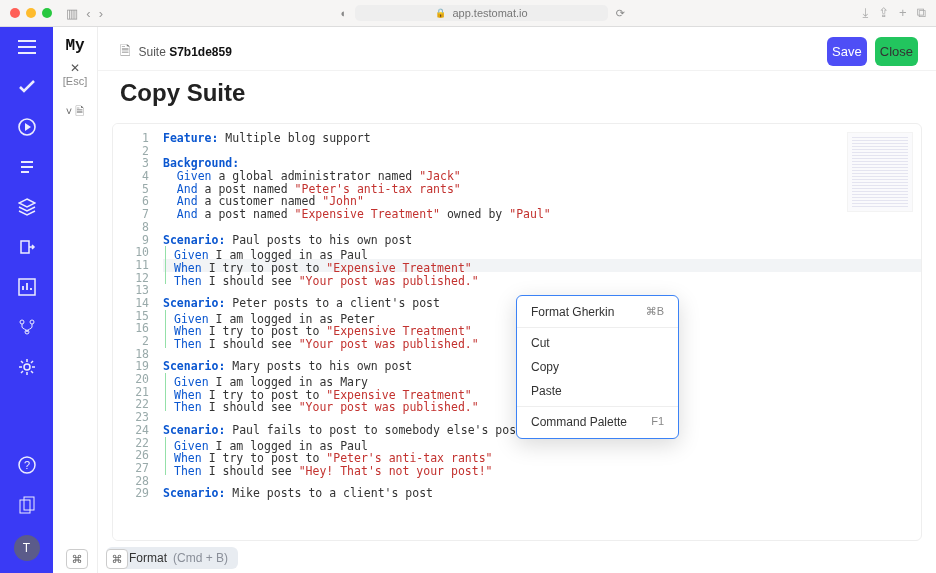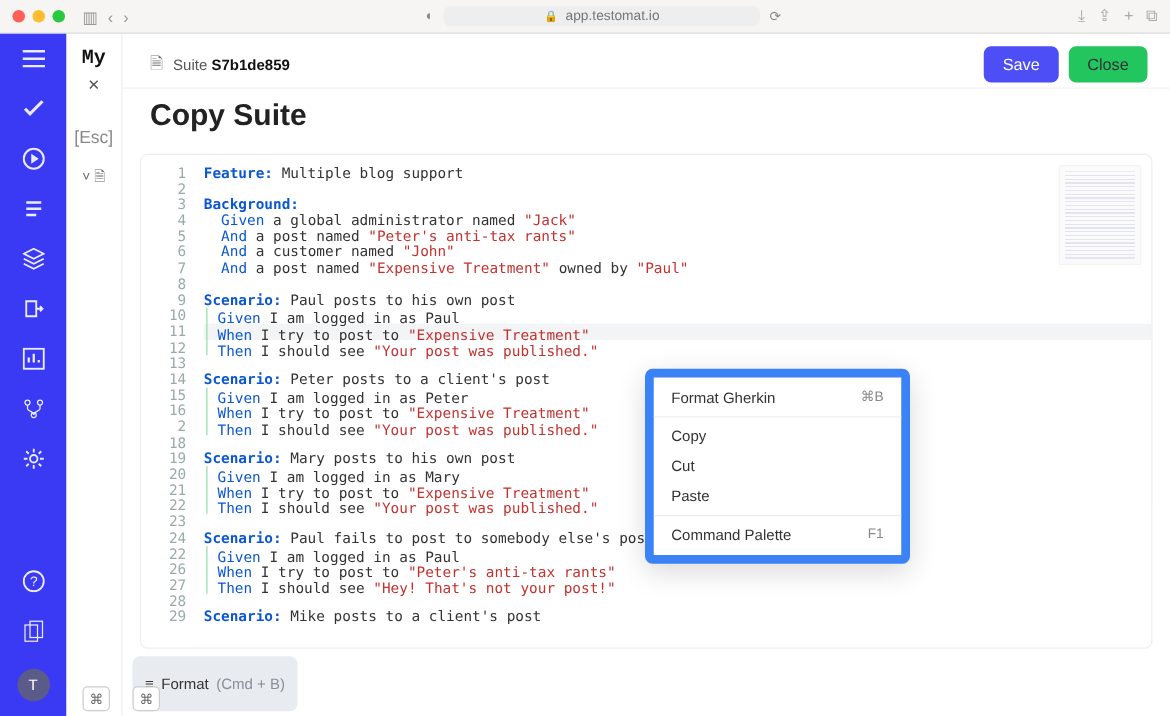--- a/index.html
+++ b/index.html
@@ -16,55 +16,55 @@
 
 
 .app { display:flex; height: calc(573px - 27px); }
 .sidebar { width: 53px; background: #3a3af5; display:flex; flex-direction:column; align-items:center; padding-top:10px; gap:20px; color:#fff; }
 .sidebar .ic { width:20px; height:20px; display:flex; align-items:center; justify-content:center; opacity:.9; cursor:pointer;}
 .sidebar .spacer { flex:1; }
 .sidebar .avatar { width:26px; height:26px; border-radius:50%; background:#5b5b8a; color:#fff; display:flex; align-items:center; justify-content:center; font-size:12px; margin-bottom:12px;}
 
 .narrow { width:45px; border-right:1px solid #eee; padding-top:10px; text-align:center;}
 .narrow .my { font-weight:800; font-size:16px; color:#111;font-family:Liberation Mono, monospace;}
-.narrow .esc { margin-top:26px; font-size:14px; color:#888;}
+.narrow .esc { font-size:11px; color:#888;}
 .narrow .escx { font-size:12px; color:#555; margin-top:6px;}
 .narrow .ch { margin-top:16px; font-size:11px; color:#666;}
 
 .main { flex:1; display:flex; flex-direction:column; position:relative;}
 .hdr { display:flex; align-items:center; padding:10px 18px 4px 22px; gap:8px; border-bottom:1px solid #f2f2f2;}
 .hdr .fileic { color:#777; }
 .hdr .lbl { font-size:12px; color:#555;}
 .hdr .lbl b { color:#111; font-weight:700;}
 .hdr .sp { flex:1;}
-.btn { padding:7px 15px; border-radius:6px; font-size:13px; font-weight:500; border:none; cursor:pointer;}
+.btn { padding:7px 5px; border-radius:6px; font-size:13px; font-weight:500; border:none; cursor:pointer;}
 .btn.save { background:#4e4ef6; color:#fff;}
 .btn.close { background:#22c55e; color:#333;}
 .title { font-size:24px; font-weight:800; padding:8px 22px 12px; color:#222;}
 
 .editor-wrap { flex:1; margin:4px 14px 0 14px; border:1px solid #eee; border-radius:6px; position:relative; background:#fff; overflow:hidden;}
 .editor { display:flex; font-family: "SF Mono", Menlo, Consolas, monospace; font-size:11.5px; line-height:1.55; height:100%; overflow:hidden;}
 .gutter { width:44px; text-align:right; color:#9aa; padding:8px 8px 0 0; user-select:none; background:#fff;}
 .gutter div { height:12.7px; line-height:12.7px;}
 .code { flex:1; padding:8px 0 0 6px; white-space:pre; color:#333; position:relative;}
 .code .ln { height:12.7px; line-height:12.7px; }
 .code .ln.hl { background:#f2f4f6; }
 .ind { display:inline-block; border-left:1px solid #94e0a8; height:12.7px; margin-right:8px; margin-left:2px;}
 .kw { color:#0b57d0; } .str { color:#c3322f; } .sec { color:#0b57d0; font-weight:700;}
 
 .minimap { position:absolute; top:8px; right:8px; width:66px; height:80px; background:linear-gradient(#f9f9fb,#f9f9fb); border:1px solid #eee; opacity:.7;}
 .minimap::before{content:"";position:absolute;inset:4px;background:repeating-linear-gradient(#d9d9ea 0 1px, transparent 1px 3px);}
 
-.ctx { position:absolute; top:268px; left:418px; width:212px; background:#fff; border:7px solid #3b82f6; border-radius:6px; box-shadow:0 6px 22px rgba(0,0,0,.15); padding:4px 0; font-size:12px; color:#333; z-index:50;}
+.ctx { position:absolute; top:268px; left:418px; width:163px; background:#fff; border:1px solid #3b82f6; border-radius:6px; box-shadow:0 6px 22px rgba(0,0,0,.15); padding:4px 0; font-size:12px; color:#333; z-index:50;}
 .ctx .row { display:flex; justify-content:space-between; padding:5px 14px; cursor:pointer;}
 .ctx hr { border:none; border-top:1px solid #eee; margin:3px 0;}
 .ctx .sc { color:#888; font-size:11px;}
 
 .footer { padding:6px 8px 4px 8px; display:flex; align-items:center; gap:8px;}
-.fmt { background:#e8ecf1; border-radius:6px; padding:15px 10px; font-size:12px; color:#333; display:flex; align-items:flex-start; gap:6px; cursor:pointer;}
+.fmt { background:#e8ecf1; border-radius:6px; padding:4px 10px; font-size:12px; color:#333; display:flex; align-items:flex-start; gap:6px; cursor:pointer;}
 .fmt .hint { color:#8a8f99;}
 .kbd { position:absolute; bottom:4px; left:66px; display:flex; gap:18px;}
 .kcap { width:22px; height:20px; border:1px solid #ccc; border-radius:4px; font-size:11px; display:flex; align-items:center; justify-content:center; color:#666; background:#fff;}
 
 svg { display:block; }
 </style>
 </head>
 <body>
 
 <div class="chrome">
@@ -227,25 +227,25 @@
       </div>
     </div>
 
     <div class="ctx" id="ctx">
         <div class="row">
           <span>Format Gherkin</span>
           <span class="sc">⌘B</span>
         </div>
         <hr>
         <div class="row">
+          <span>Cut</span>
+          <span class="sc"></span>
+        </div>
+        <div class="row">
           <span>Copy</span>
-          <span class="sc"></span>
-        </div>
-        <div class="row">
-          <span>Cut</span>
           <span class="sc"></span>
         </div>
         <div class="row">
           <span>Paste</span>
           <span class="sc"></span>
         </div>
         <hr>
         <div class="row">
           <span>Command Palette</span>
           <span class="sc">F1</span>

